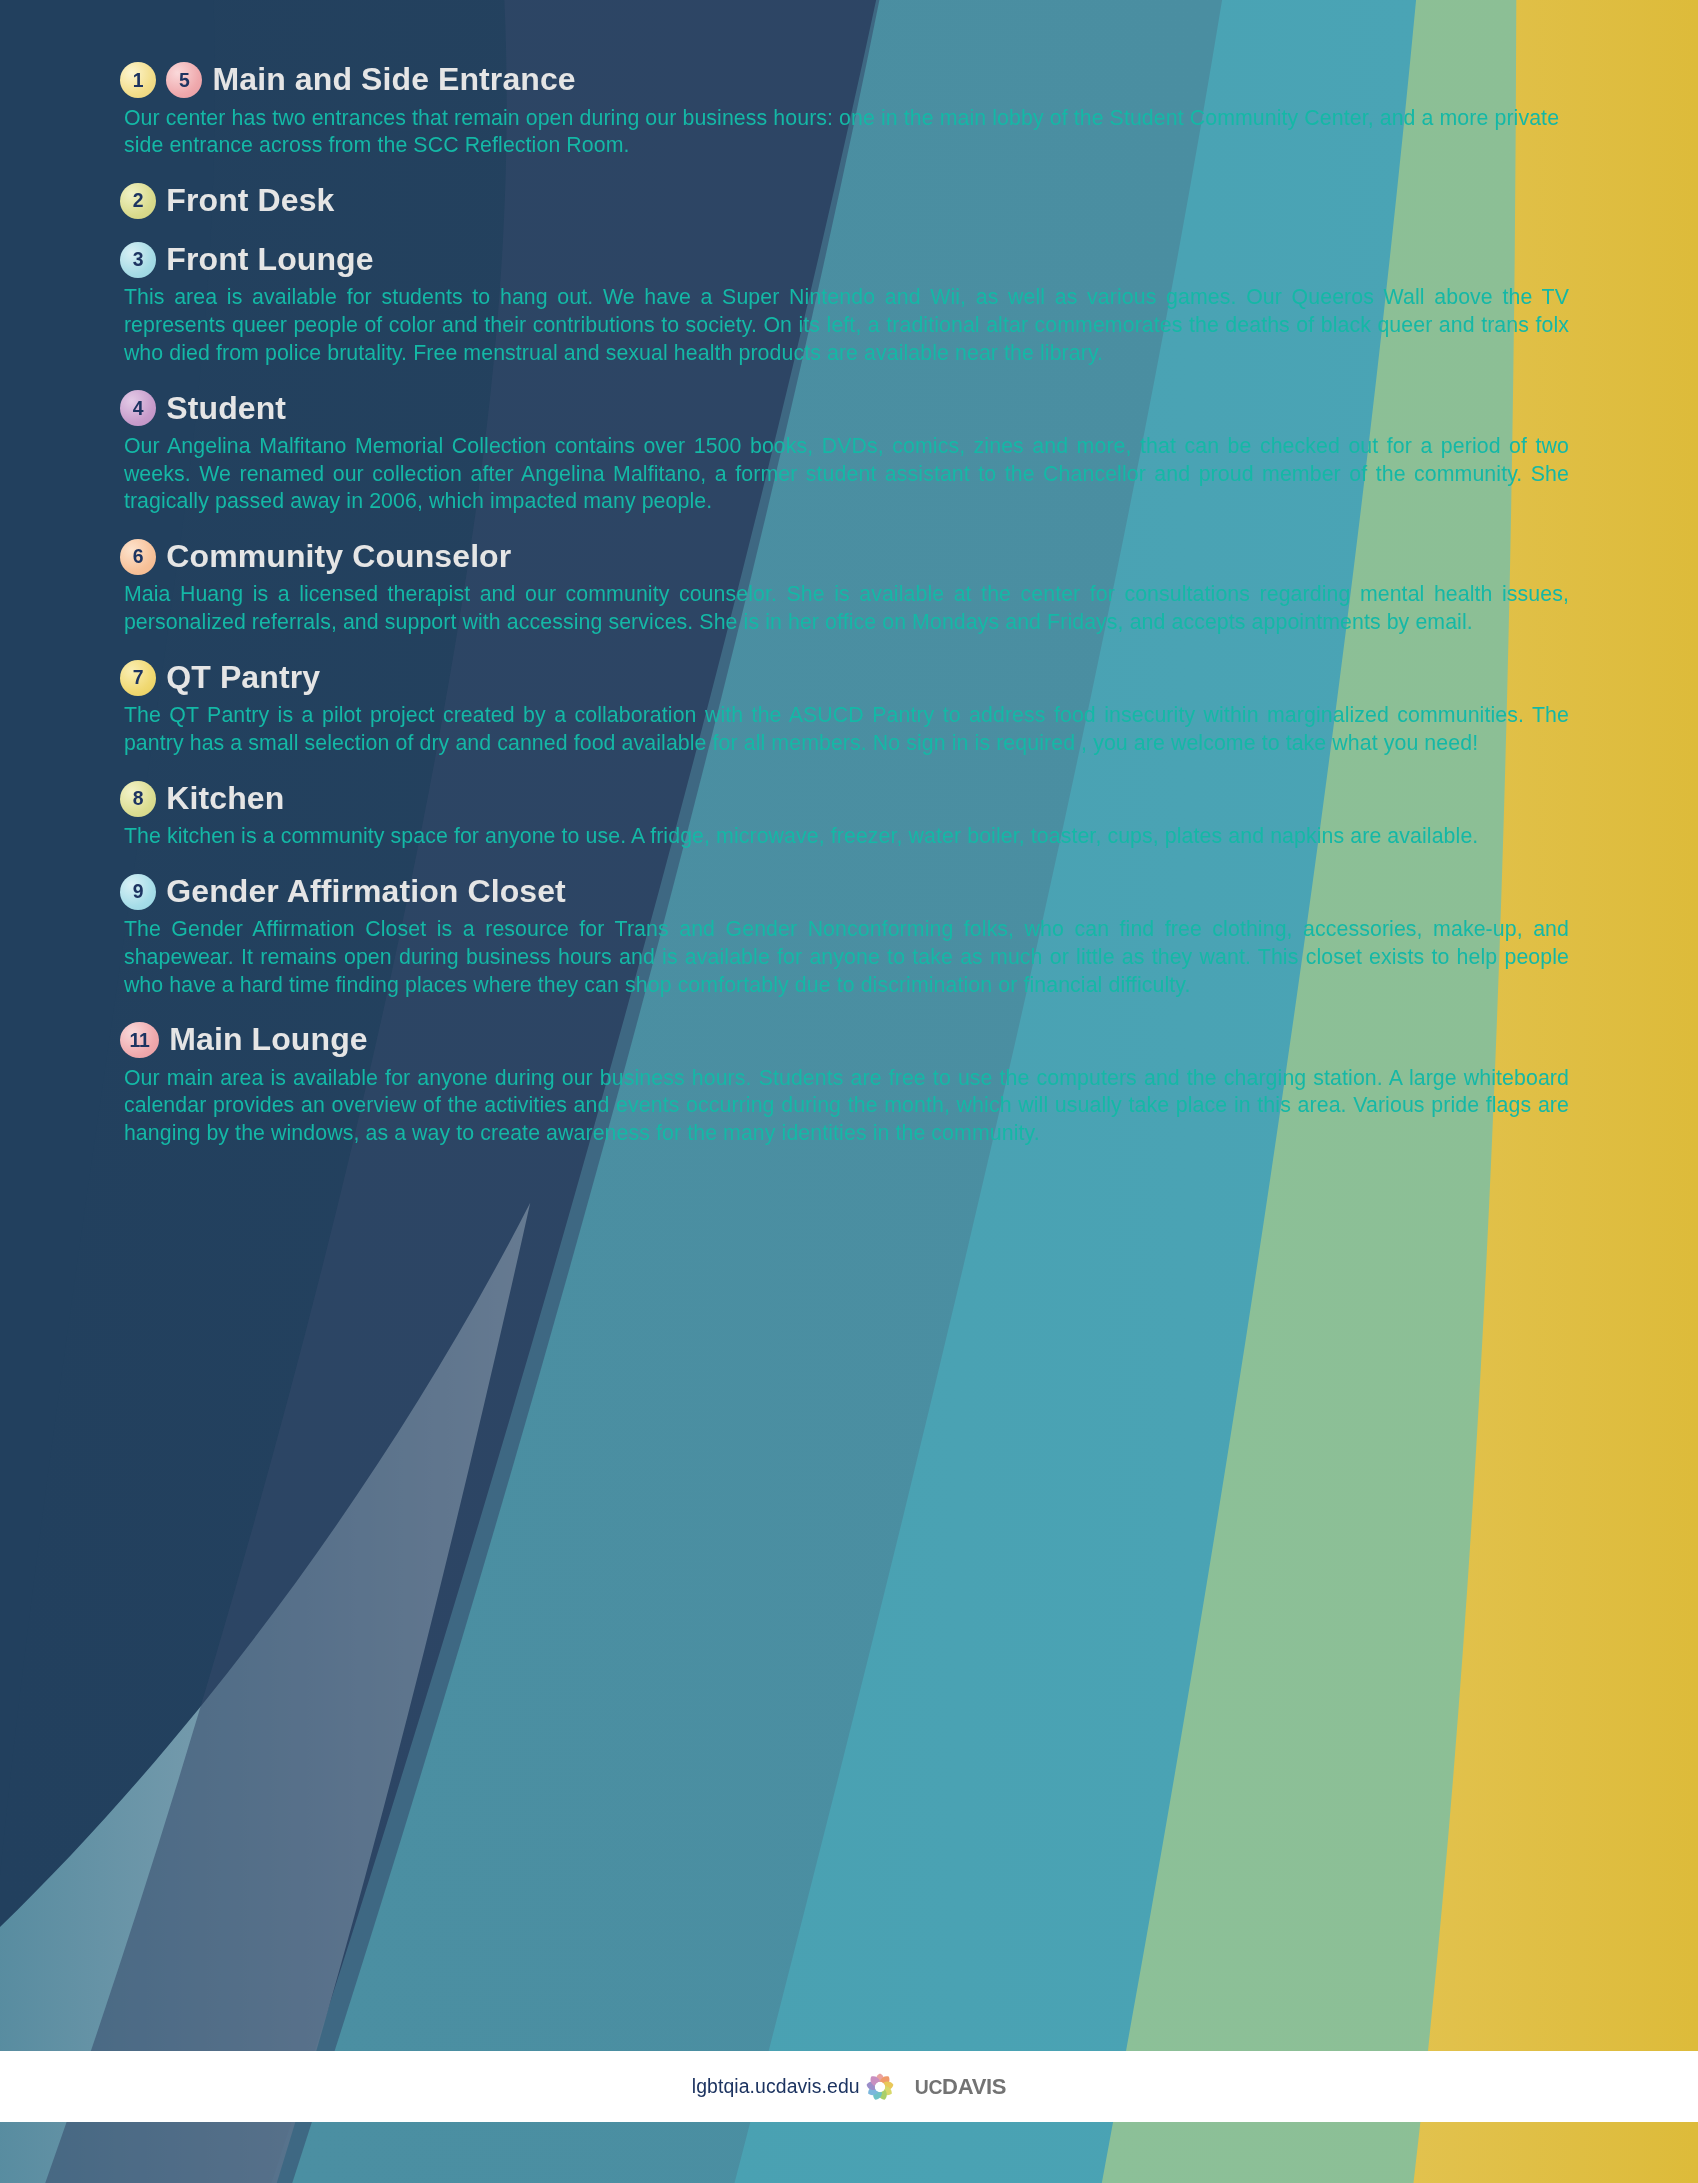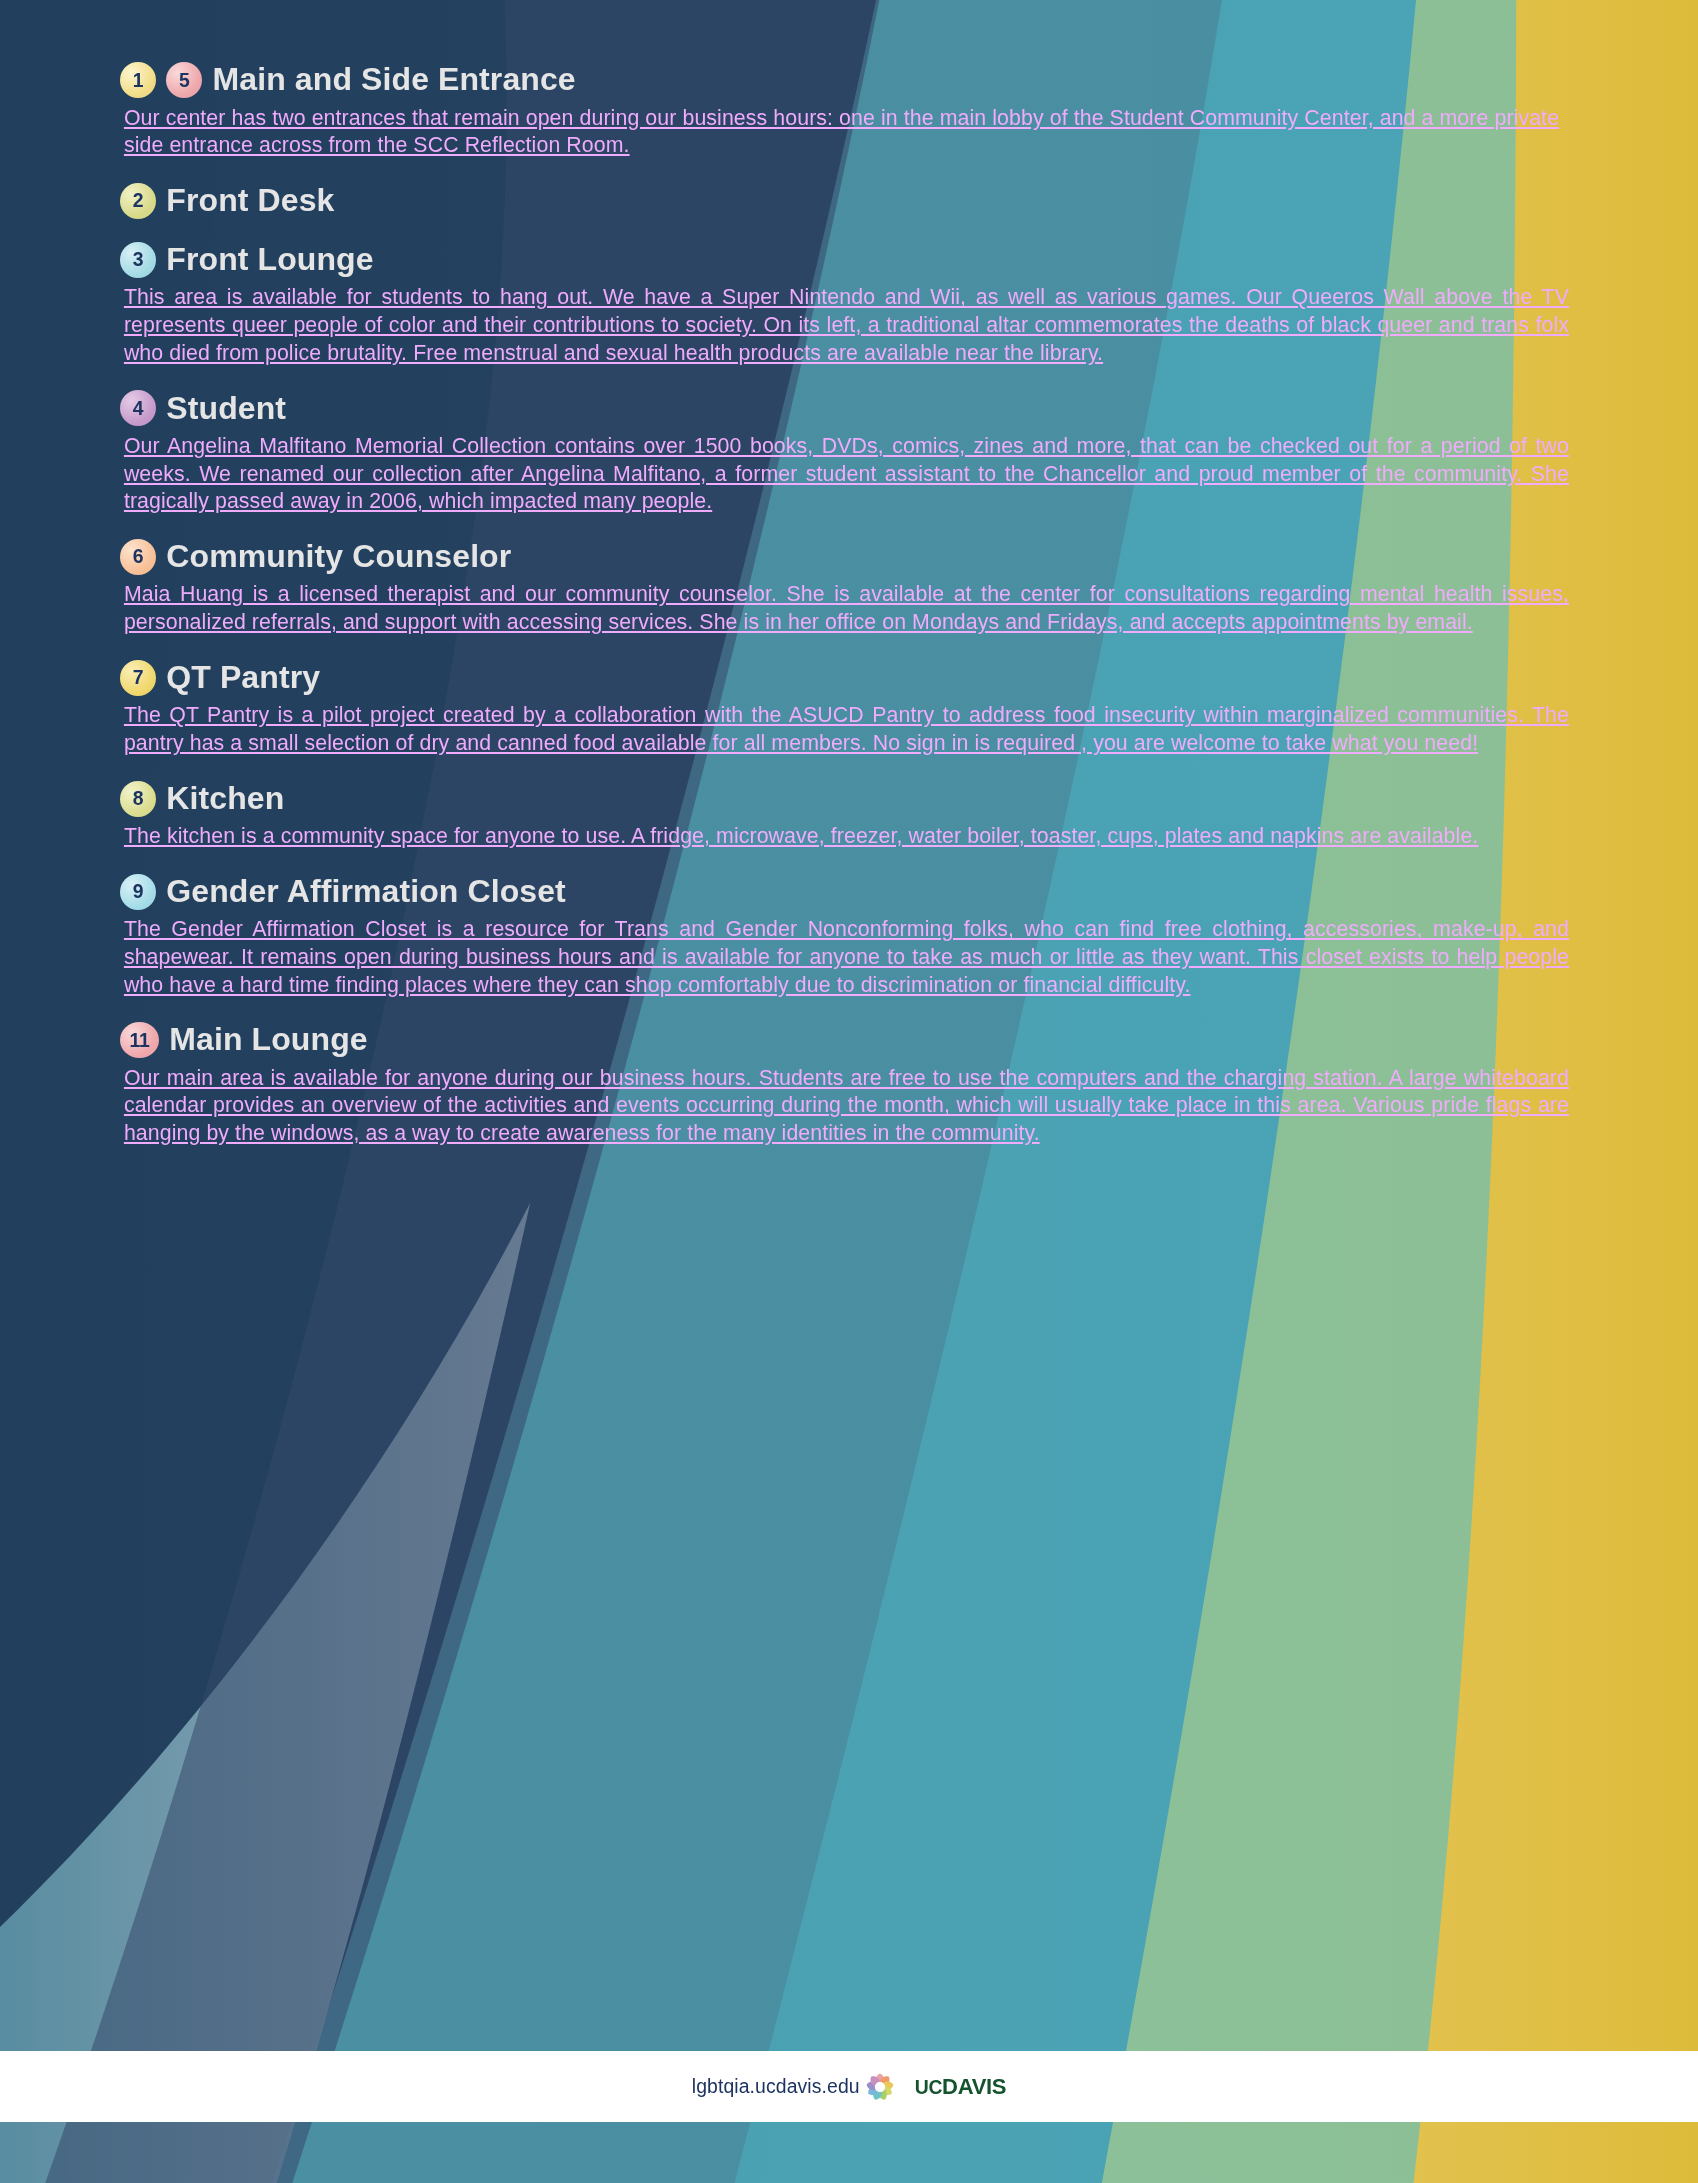--- a/index.html
+++ b/index.html
@@ -47,21 +47,21 @@
     letter-spacing: 0.1px;
     font-family: "Liberation Sans", sans-serif;
   }
   .uc-logo-mark {
     width: 40px;
     height: 40px;
     flex: 0 0 auto;
   }
   .uc-wordmark {
     font-size: 22px;
-    color: #14532d;
+    color: #737373;
     font-weight: bold;
     letter-spacing: -0.3px;
     margin-left: 15px;
   }
   .uc-wordmark .uc-small { font-size: 19.4px; }
 
   
   #content {
     position: relative;
     z-index: 3;
@@ -99,25 +99,24 @@
     font-size: 32px;
     color: #e5e5e5;
     font-weight: bold;
     letter-spacing: 0.1px;
     line-height: 1.05;
   }
 
   .entry-body {
     font-size: 21.3px;
     line-height: 1.30;
-    color: #f0abfc;
+    color: #14b8a6;
     text-align: justify;
     padding-left: 3.9px;
     letter-spacing: 0.1px;
-    text-decoration: underline;
   }
   .entry-body.nojustify { text-align: left; }
 </style>
 </head>
 <body>
 
 <div id="page">
 
   <svg id="bg" viewBox="0 0 2626 3376" preserveAspectRatio="none">
     <defs>

